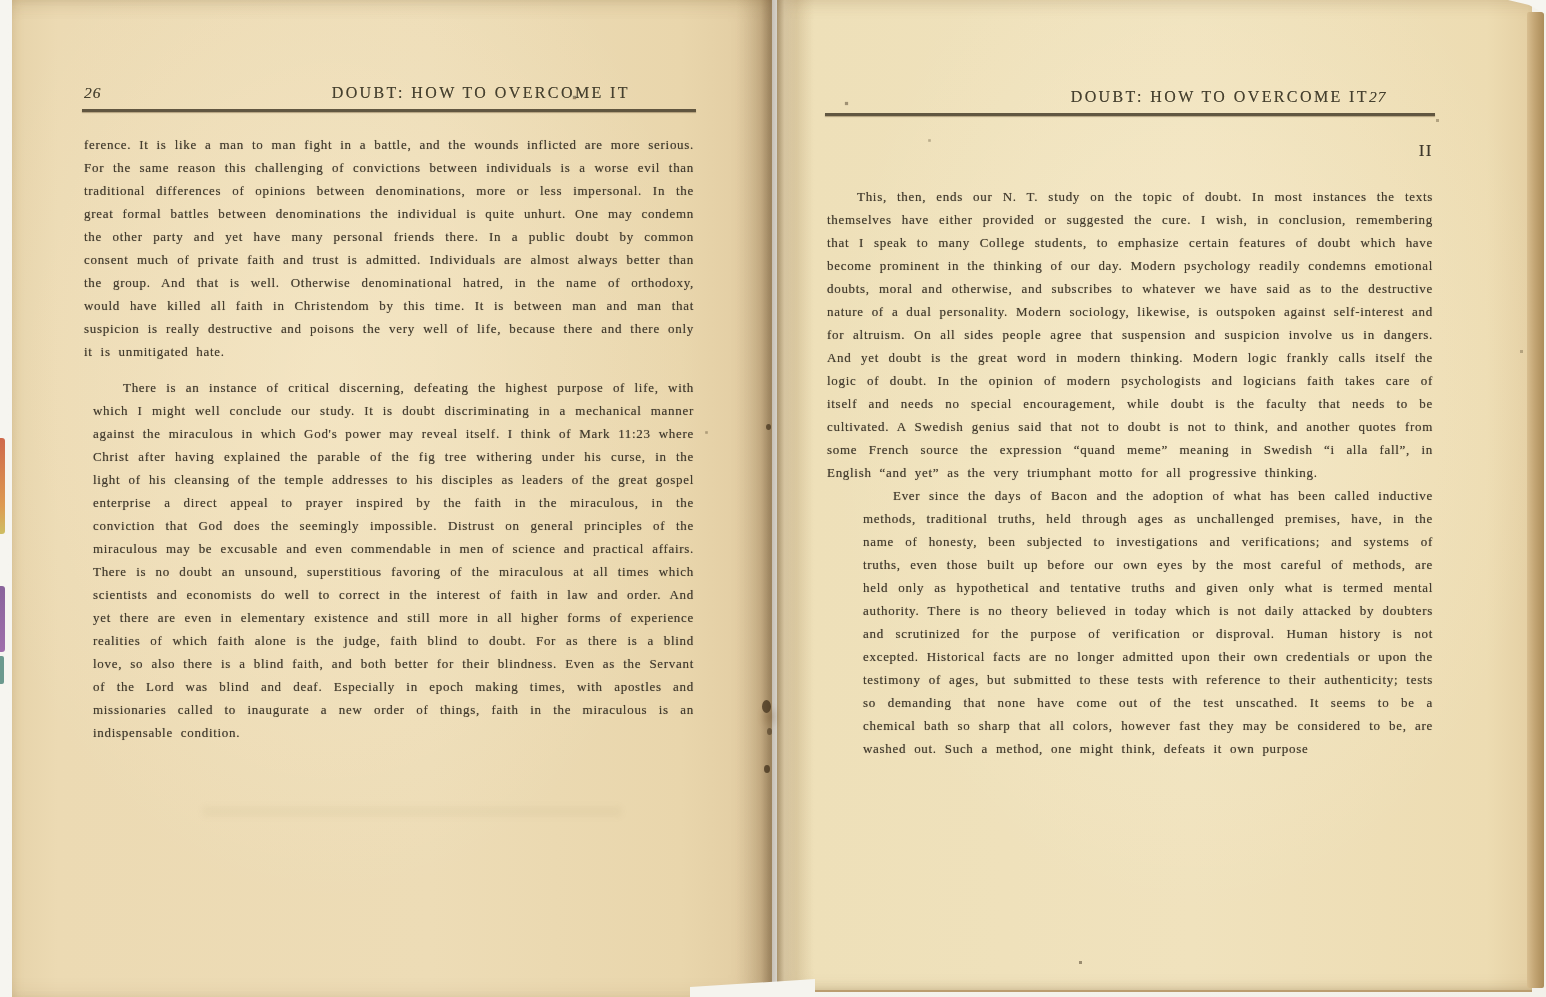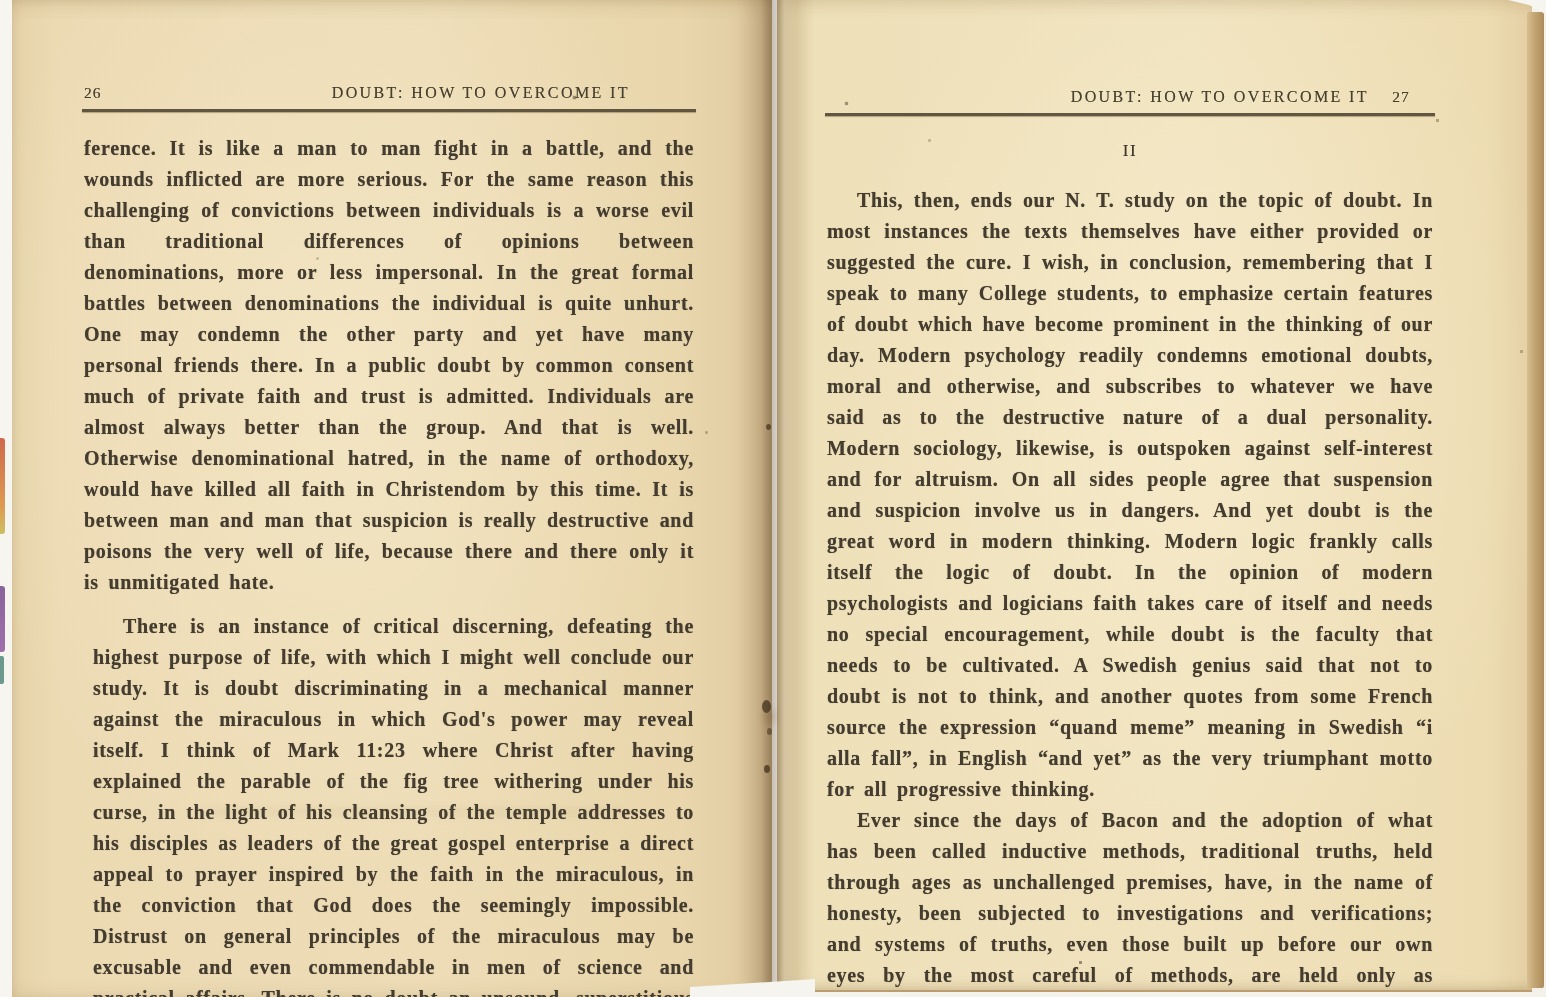--- a/index.html
+++ b/index.html
@@ -103,51 +103,50 @@
   }
 
   
   .running-head{
     position:absolute;display:flex;align-items:baseline;
     color:#45402f;font-size:16px;letter-spacing:2.4px;
     text-shadow:0 0 .6px rgba(70,60,40,.55);
   }
   .rh-left{left:72px;top:84px;width:610px;}
   .rh-right{left:50px;top:88px;width:606px;}
-  .running-head .num{width:64px;font-size:15.5px;letter-spacing:1px;}
-  .running-head .num.right{text-align:center;}
+  .running-head .num{width:64px;font-size:15.5px;letter-spacing:1px;font-style:italic;}
+  .running-head .num.right{text-align:left;}
   .running-head .title{flex:1;text-align:right;}
   .running-head .spacer{width:64px;}
 
   .head-rule{position:absolute;height:5px;}
   .head-rule::before{content:"";display:block;height:2.6px;background:rgba(72,62,44,.85);box-shadow:0 1px 1px rgba(120,100,70,.5);}
   .hr-left{left:70px;top:109px;width:614px;}
   .hr-right{left:48px;top:113px;width:610px;}
 
   .section-heading{
     position:absolute;left:50px;top:141px;width:606px;
-    text-align:center;font-size:17px;letter-spacing:1.5px;color:#3e382c;
+    text-align:right;font-size:17px;letter-spacing:1.5px;color:#3e382c;
     text-shadow:0 0 .6px rgba(70,60,40,.5);
   }
 
   .body-col{position:absolute;}
   .bc-left{left:72px;top:133px;width:610px;}
   .bc-right{left:50px;top:185px;width:606px;}
   .body-col p{
     margin:0;
-    font-size:20px;line-height:31px;
+    font-size:13px;line-height:23px;
     letter-spacing:.7px;word-spacing:4px;
     text-align:justify;
     color:#433c2f;
     text-shadow:0 0 .7px rgba(67,58,43,.6);
-    font-weight:bold;
   }
   .body-col p.indented{text-indent:30px;}
   .bc-left p + p{margin-top:13px;margin-left:9px;}
-  .bc-right p + p{margin-top:0;}
+  .bc-right p + p{margin-top:0;margin-left:36px;}
 </style>
 </head>
 <body>
 
 <div class="scene">
 
   <div class="sliver sliver-red"></div>
   <div class="sliver sliver-purple"></div>
   <div class="sliver sliver-teal"></div>
 

